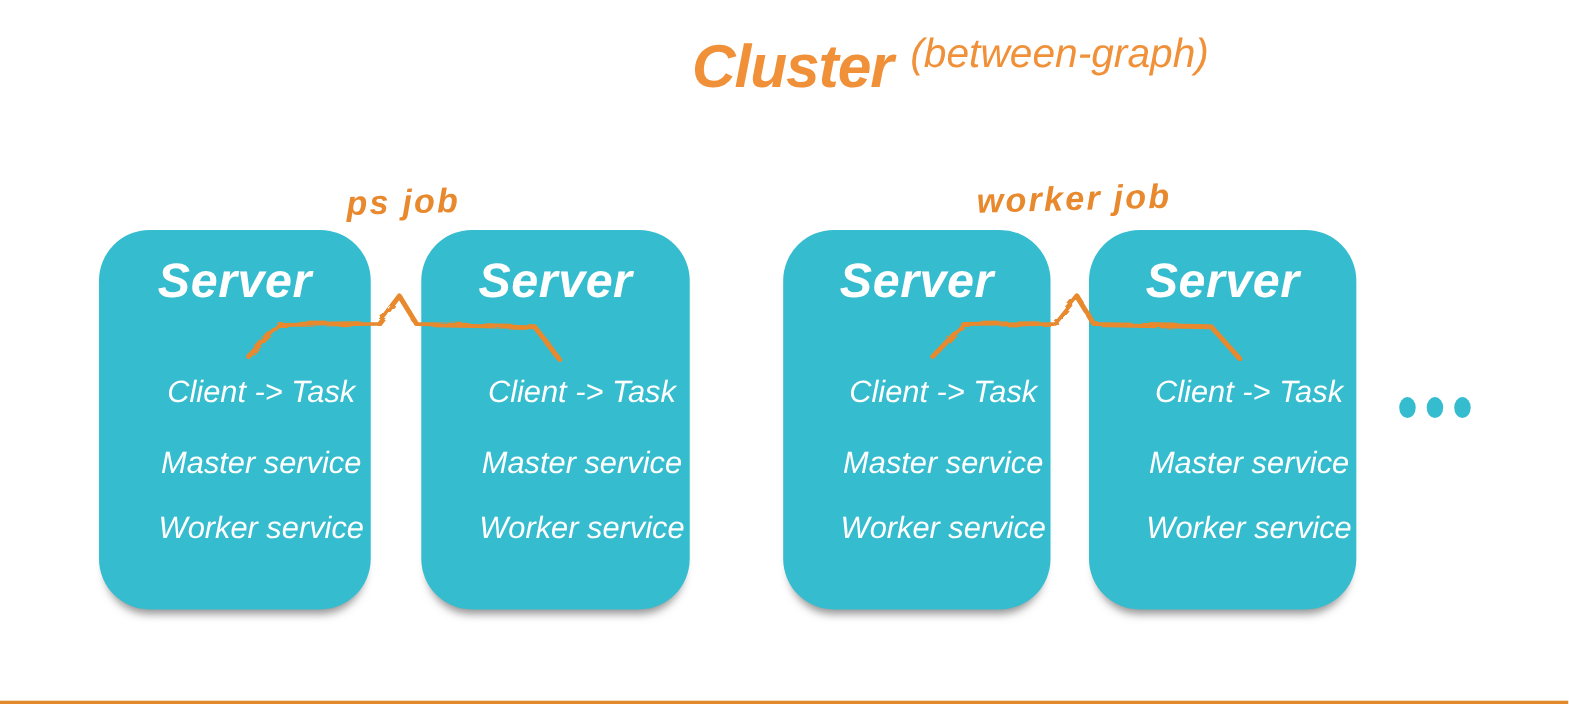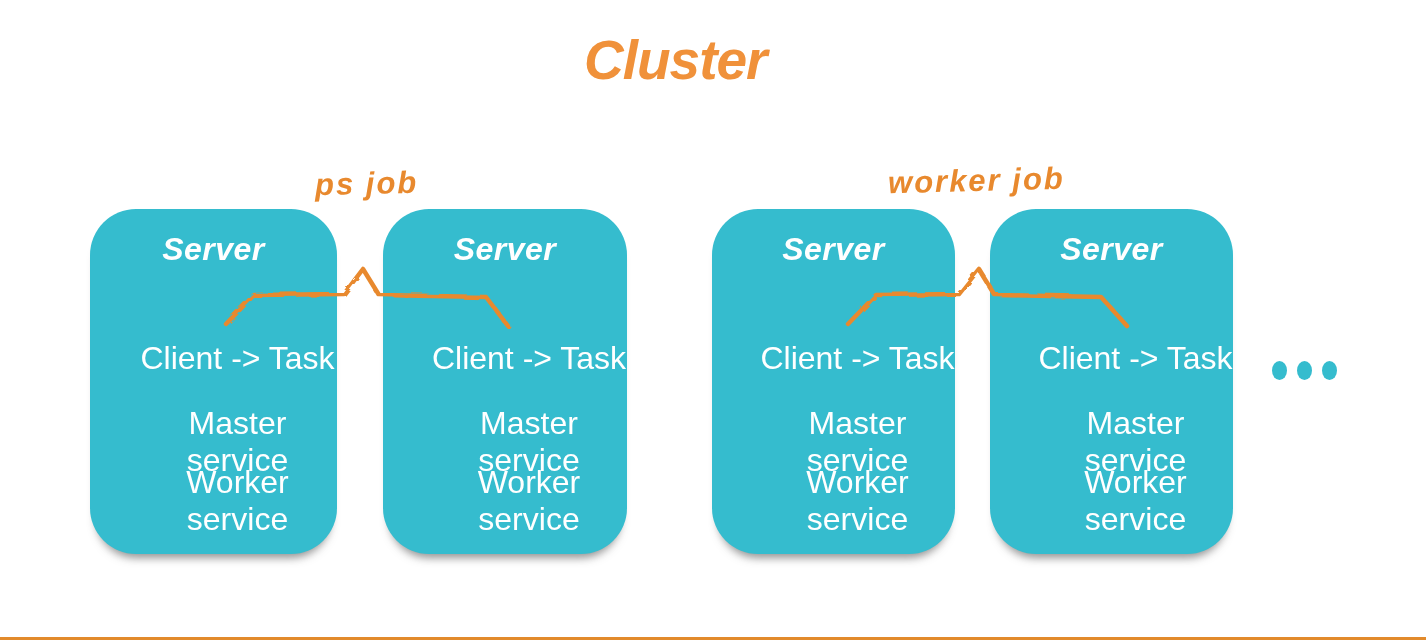--- a/index.html
+++ b/index.html
@@ -8,21 +8,21 @@
     width: 1426px;
     height: 642px;
     background: #ffffff;
     overflow: hidden;
     font-family: "Liberation Sans", sans-serif;
   }
 
   
   .title {
     position: absolute;
-    left: 584px;
+    left: 629px;
     top: 28px;
     display: flex;
     align-items: flex-start;
     gap: 16px;
     white-space: nowrap;
   }
   .title-main {
     font-size: 55px;
     font-weight: bold;
     font-style: italic;
@@ -64,29 +64,30 @@
   .server-box.b3 { left: 712px; width: 243px; }
   .server-box.b4 { left: 990px; width: 243px; }
 
   .server-title {
     position: absolute;
     top: 22px; left: 0; right: 0;
     text-align: center;
     color: var(--server-text, #ffffff);
     font-weight: bold;
     font-style: italic;
-    font-size: 32px;
+    font-size: 44px;
     letter-spacing: 0.5px;
   }
   .server-row {
     position: absolute;
     left: 0; right: 0;
     text-align: center;
     color: var(--server-text, #ffffff);
-    font-size: 32px;
+    font-style: italic;
+    font-size: 28px;
     padding-left: 48px;
   }
   .server-row.r1 { top: 131px; }
   .server-row.r2 { top: 196px; }
   .server-row.r3 { top: 255px; }
 
   
   svg.overlay {
     position: absolute;
     left: 0; top: 0;
@@ -125,20 +126,21 @@
     background: var(--rule-orange, #E28A2B);
   }
 </style>
 </head>
 <body>
 
 <div class="canvas">
 
   <div class="title">
     <span class="title-main">Cluster</span>
+    <span class="title-sub">(between-graph)</span>
   </div>
 
   <div class="job-label ps">ps job</div>
   <div class="job-label worker">worker job</div>
 
   <div class="server-box b1">
     <div class="server-title">Server</div>
     <div class="server-row r1">Client -&gt; Task</div>
     <div class="server-row r2">Master service</div>
     <div class="server-row r3">Worker service</div>

